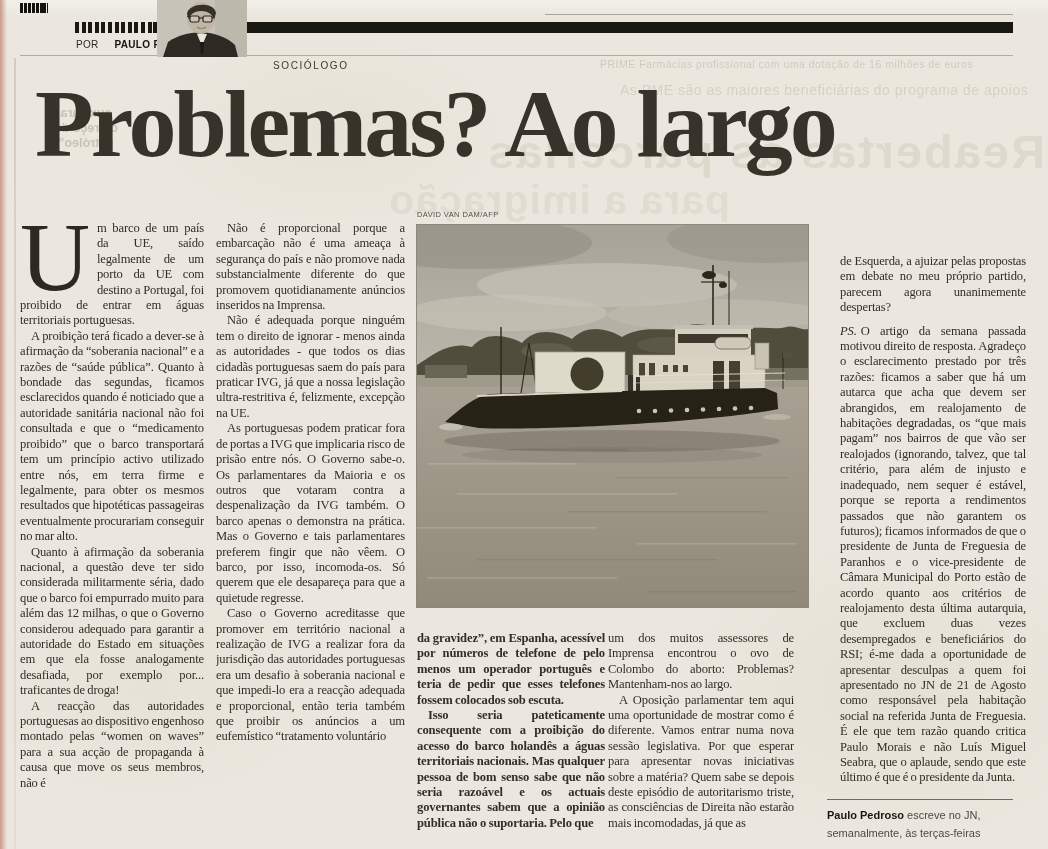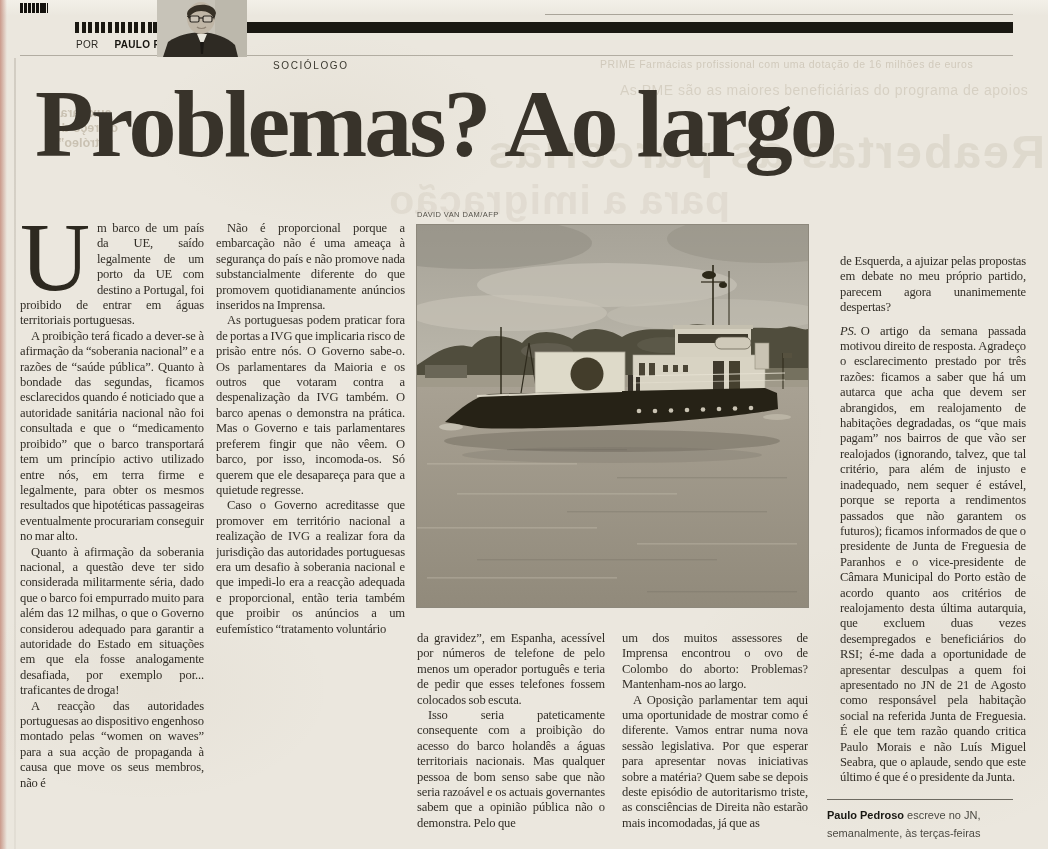--- a/index.html
+++ b/index.html
@@ -44,22 +44,22 @@
   .photo{left:417px;top:225px;width:391px;height:382px;outline:1px solid #8d887c;background:#a8a296;}
   .photo svg{display:block;}
   
   .col{position:absolute;text-align:justify;font-size:12.6px;line-height:15.4px;
        letter-spacing:-.15px;word-spacing:-.5px;color:#322e27;overflow:hidden;
        hyphens:auto;-webkit-hyphens:auto;}
   .col p{margin:0;}
   .col p.ind{text-indent:11px;}
   .col1{left:20px;top:221px;width:184px;height:624px;}
   .col2{left:216px;top:221px;width:189px;height:624px;}
-  .col3{left:417px;top:631px;width:188px;height:218px;}
-  .col4{left:622px;top:631px;width:186px;height:218px;}
+  .col3{left:417px;top:631px;width:188px;height:218px;font-weight:bold;}
+  .col4{left:608px;top:631px;width:186px;height:218px;}
   .col5{left:840px;top:226px;width:186px;height:569px;margin-top:28px;}
   .dc{float:left;font-size:97px;line-height:70px;height:74px;padding:2px 7px 0 0;color:#2d2920;}
   .ps{margin-top:8px !important;}
   .ps-label{font-weight:400;font-style:italic;padding-right:4px;}
   
   .footer-rule{left:827px;top:799px;width:186px;height:1px;background:#6d6a61;}
   .footer{left:827px;top:806px;width:200px;font:11px/18px "Liberation Sans","DejaVu Sans",sans-serif;color:#4c4a43;}
   .fname{font-weight:700;color:#181712;}
 </style>
 </head>
@@ -193,27 +193,28 @@
 
   <div class="col col1">
     <p><span class="dc">U</span><span>m barco de um país da UE, saído legalmente de um porto da UE com destino a Portugal, foi proibido de entrar em águas territoriais portuguesas.</span></p>
     <p class="ind">A proibição terá ficado a dever-se à afirmação da “soberania nacional” e a razões de “saúde pública”. Quanto à bondade das segundas, ficamos esclarecidos quando é noticiado que a autoridade sanitária nacional não foi consultada e que o “medicamento proibido” que o barco transportará tem um princípio activo utilizado entre nós, em terra firme e legalmente, para obter os mesmos resultados que hipotéticas passageiras eventualmente procurariam conseguir no mar alto.</p>
     <p class="ind">Quanto à afirmação da soberania nacional, a questão deve ter sido considerada militarmente séria, dado que o barco foi empurrado muito para além das 12 milhas, o que o Governo considerou adequado para garantir a autoridade do Estado em situações em que ela fosse analogamente desafiada, por exemplo por... traficantes de droga!</p>
     <p class="ind">A reacção das autoridades portuguesas ao dispositivo engenhoso montado pelas “women on waves” para a sua acção de propaganda à causa que move os seus membros, não é</p>
   </div>
 
   <div class="col col2">
     <p class="ind">Não é proporcional porque a embarcação não é uma ameaça à segurança do país e não promove nada substancialmente diferente do que promovem quotidianamente anúncios inseridos na Imprensa.</p>
+    <p class="ind">Não é adequada porque ninguém tem o direito de ignorar - menos ainda as autoridades - que todos os dias cidadãs portuguesas saem do país para praticar IVG, já que a nossa legislação ultra-restritiva é, felizmente, excepção na UE.</p>
     <p class="ind">As portuguesas podem praticar fora de portas a IVG que implicaria risco de prisão entre nós. O Governo sabe-o. Os parlamentares da Maioria e os outros que votaram contra a despenalização da IVG também. O barco apenas o demonstra na prática. Mas o Governo e tais parlamentares preferem fingir que não vêem. O barco, por isso, incomoda-os. Só querem que ele desapareça para que a quietude regresse.</p>
     <p class="ind">Caso o Governo acreditasse que promover em território nacional a realização de IVG a realizar fora da jurisdição das autoridades portuguesas era um desafio à soberania nacional e que impedi-lo era a reacção adequada e proporcional, então teria também que proibir os anúncios a um eufemístico “tratamento voluntário</p>
   </div>
 
   <div class="col col3">
     <p>da gravidez”, em Espanha, acessível por números de telefone de pelo menos um operador português e teria de pedir que esses telefones fossem colocados sob escuta.</p>
-    <p class="ind">Isso seria pateticamente consequente com a proibição do acesso do barco holandês a águas territoriais nacionais. Mas qualquer pessoa de bom senso sabe que não seria razoável e os actuais governantes sabem que a opinião pública não o demonstra. Pelo que</p>
+    <p class="ind">Isso seria pateticamente consequente com a proibição do acesso do barco holandês a águas territoriais nacionais. Mas qualquer pessoa de bom senso sabe que não seria razoável e os actuais governantes sabem que a opinião pública não o suportaria. Pelo que</p>
   </div>
 
   <div class="col col4">
     <p>um dos muitos assessores de Imprensa encontrou o ovo de Colombo do aborto: Problemas? Mantenham-nos ao largo.</p>
     <p class="ind">A Oposição parlamentar tem aqui uma oportunidade de mostrar como é diferente. Vamos entrar numa nova sessão legislativa. Por que esperar para apresentar novas iniciativas sobre a matéria? Quem sabe se depois deste episódio de autoritarismo triste, as consciências de Direita não estarão mais incomodadas, já que as</p>
   </div>
 
   <div class="col col5">
     <p>de Esquerda, a ajuizar pelas propostas em debate no meu próprio partido, parecem agora unanimemente despertas?</p>
     <p class="ps"><span class="ps-label">PS.</span><span>O artigo da semana passada motivou direito de resposta. Agradeço o esclarecimento prestado por três razões: ficamos a saber que há um autarca que acha que devem ser abrangidos, em realojamento de habitações degradadas, os “que mais pagam” nos bairros de que vão ser realojados (ignorando, talvez, que tal critério, para além de injusto e inadequado, nem sequer é estável, porque se reporta a rendimentos passados que não garantem os futuros); ficamos informados de que o presidente de Junta de Freguesia de Paranhos e o vice-presidente de Câmara Municipal do Porto estão de acordo quanto aos critérios de realojamento desta última autarquia, que excluem duas vezes desempregados e beneficiários do RSI; é-me dada a oportunidade de apresentar desculpas a quem foi apresentado no JN de 21 de Agosto como responsável pela habitação social na referida Junta de Freguesia. É ele que tem razão quando critica Paulo Morais e não Luís Miguel Seabra, que o aplaude, sendo que este último é que é o presidente da Junta.</span></p>

